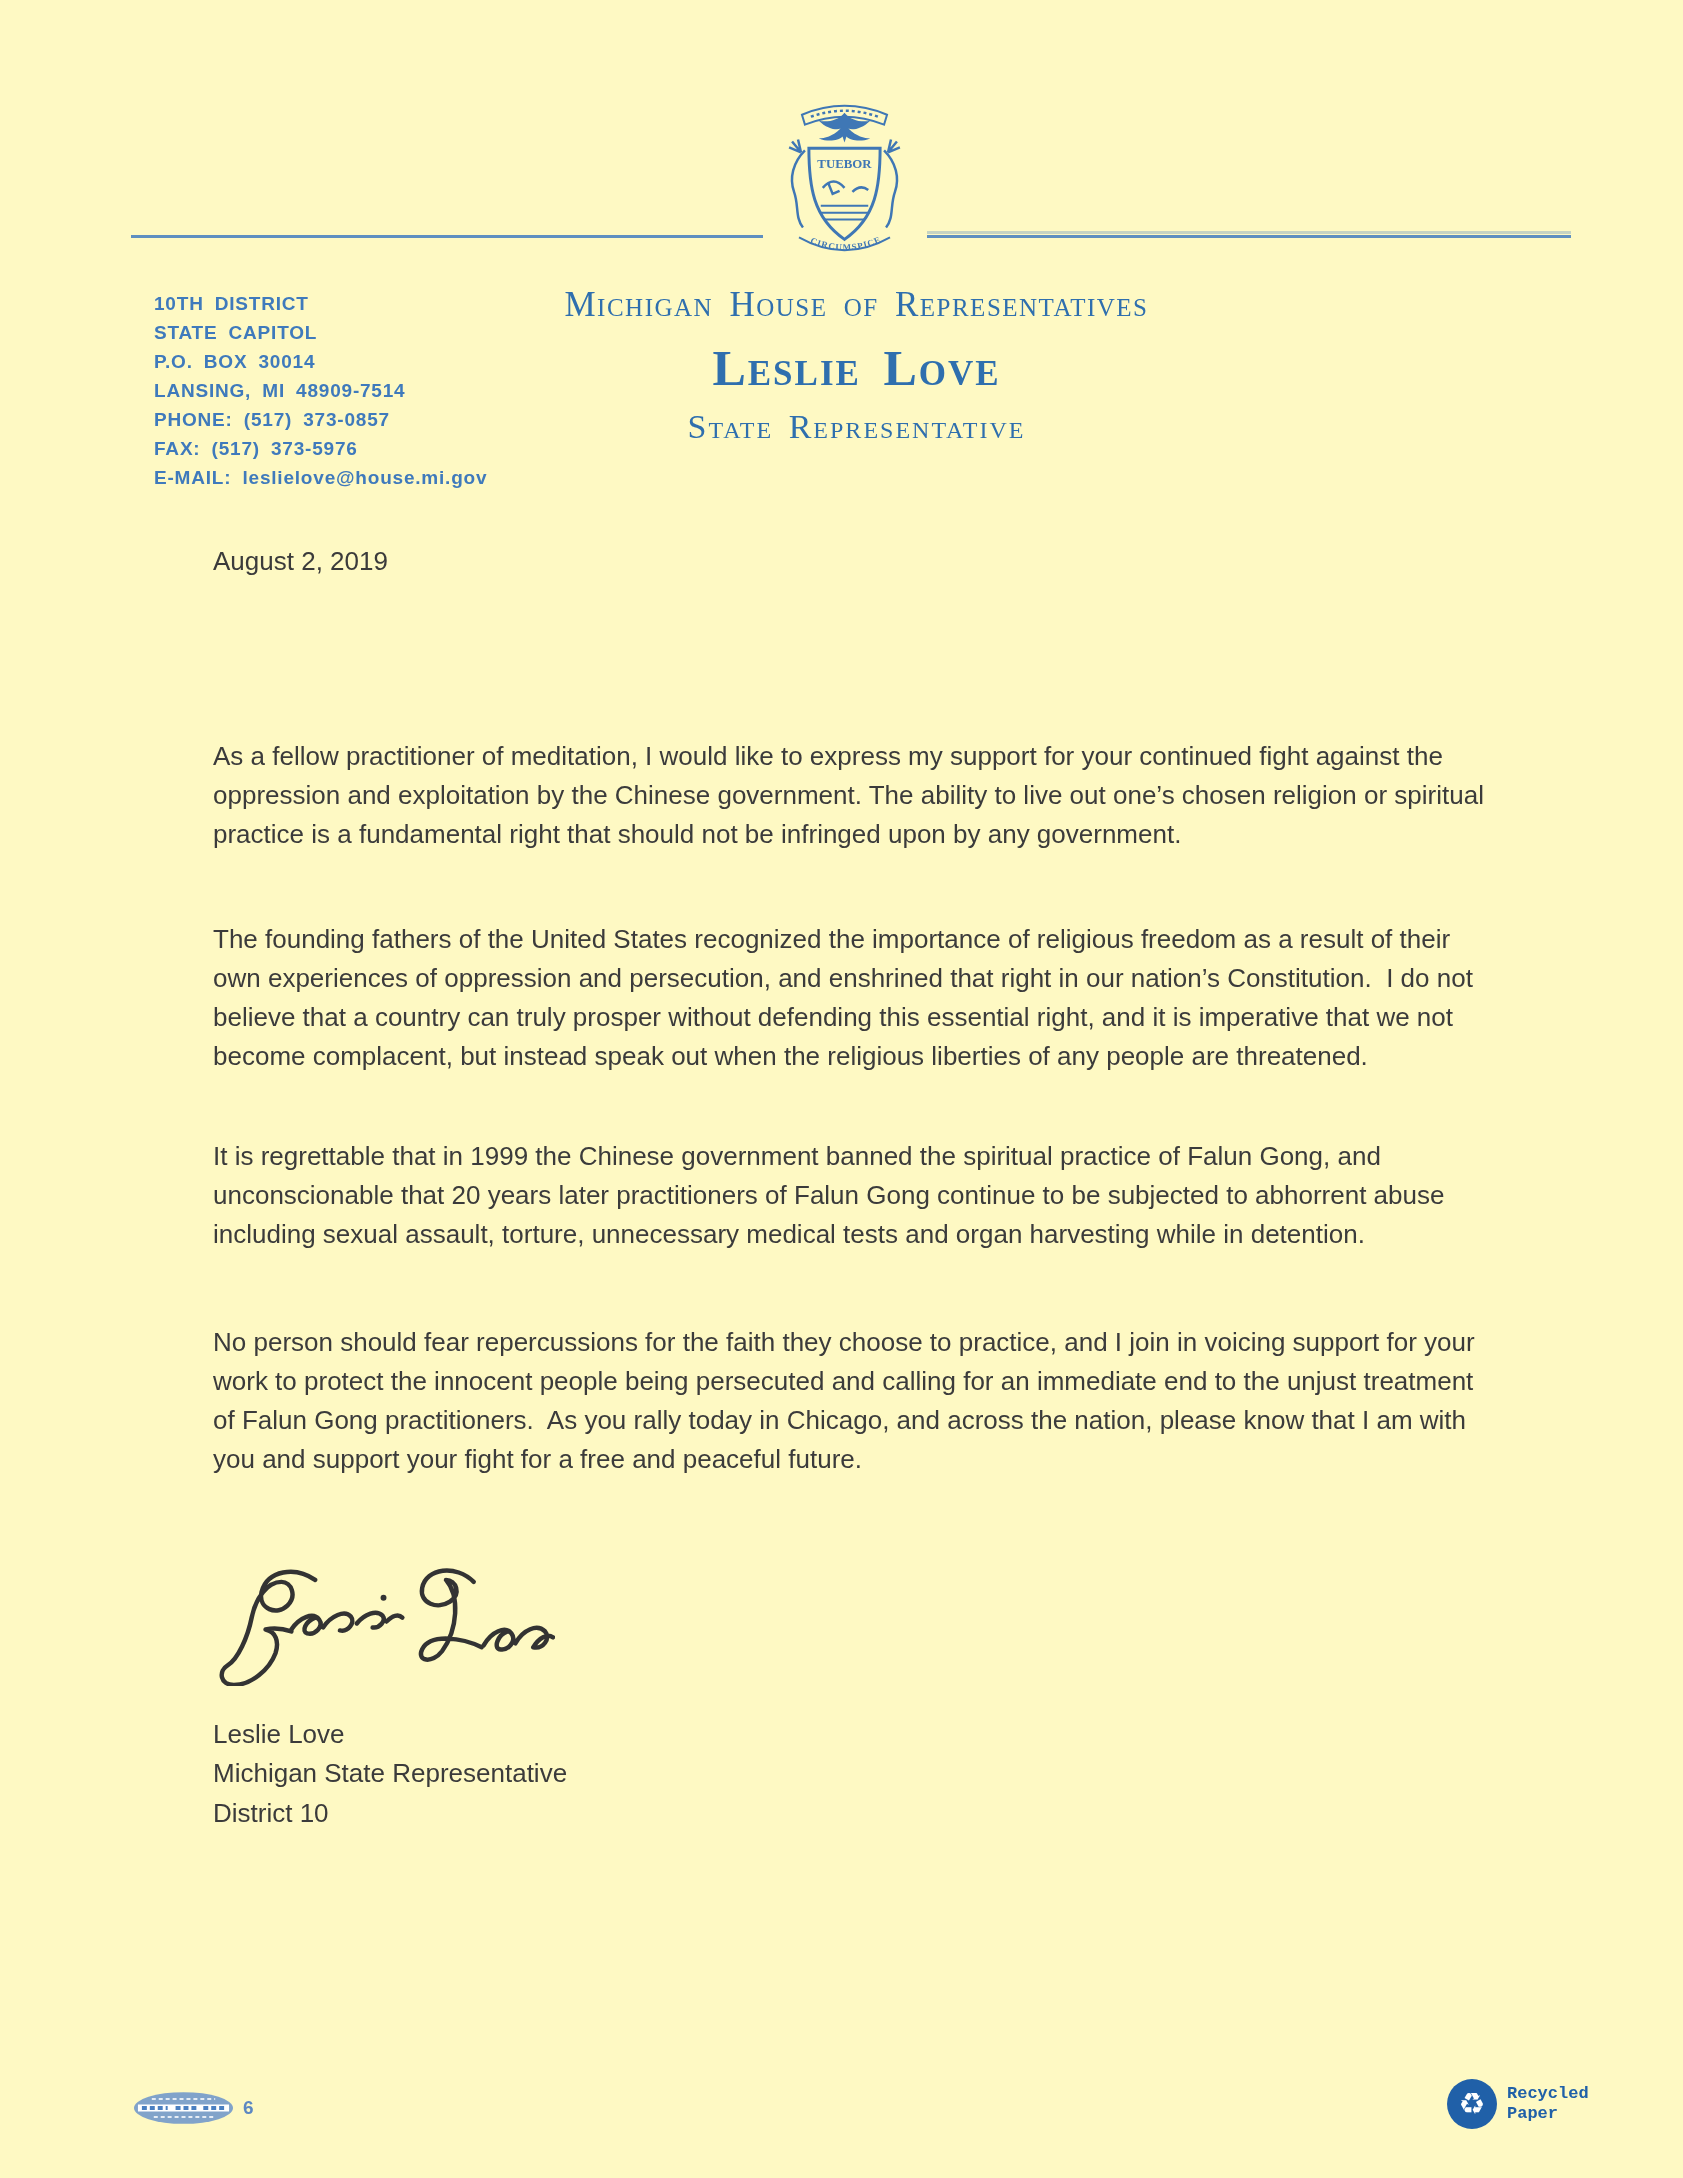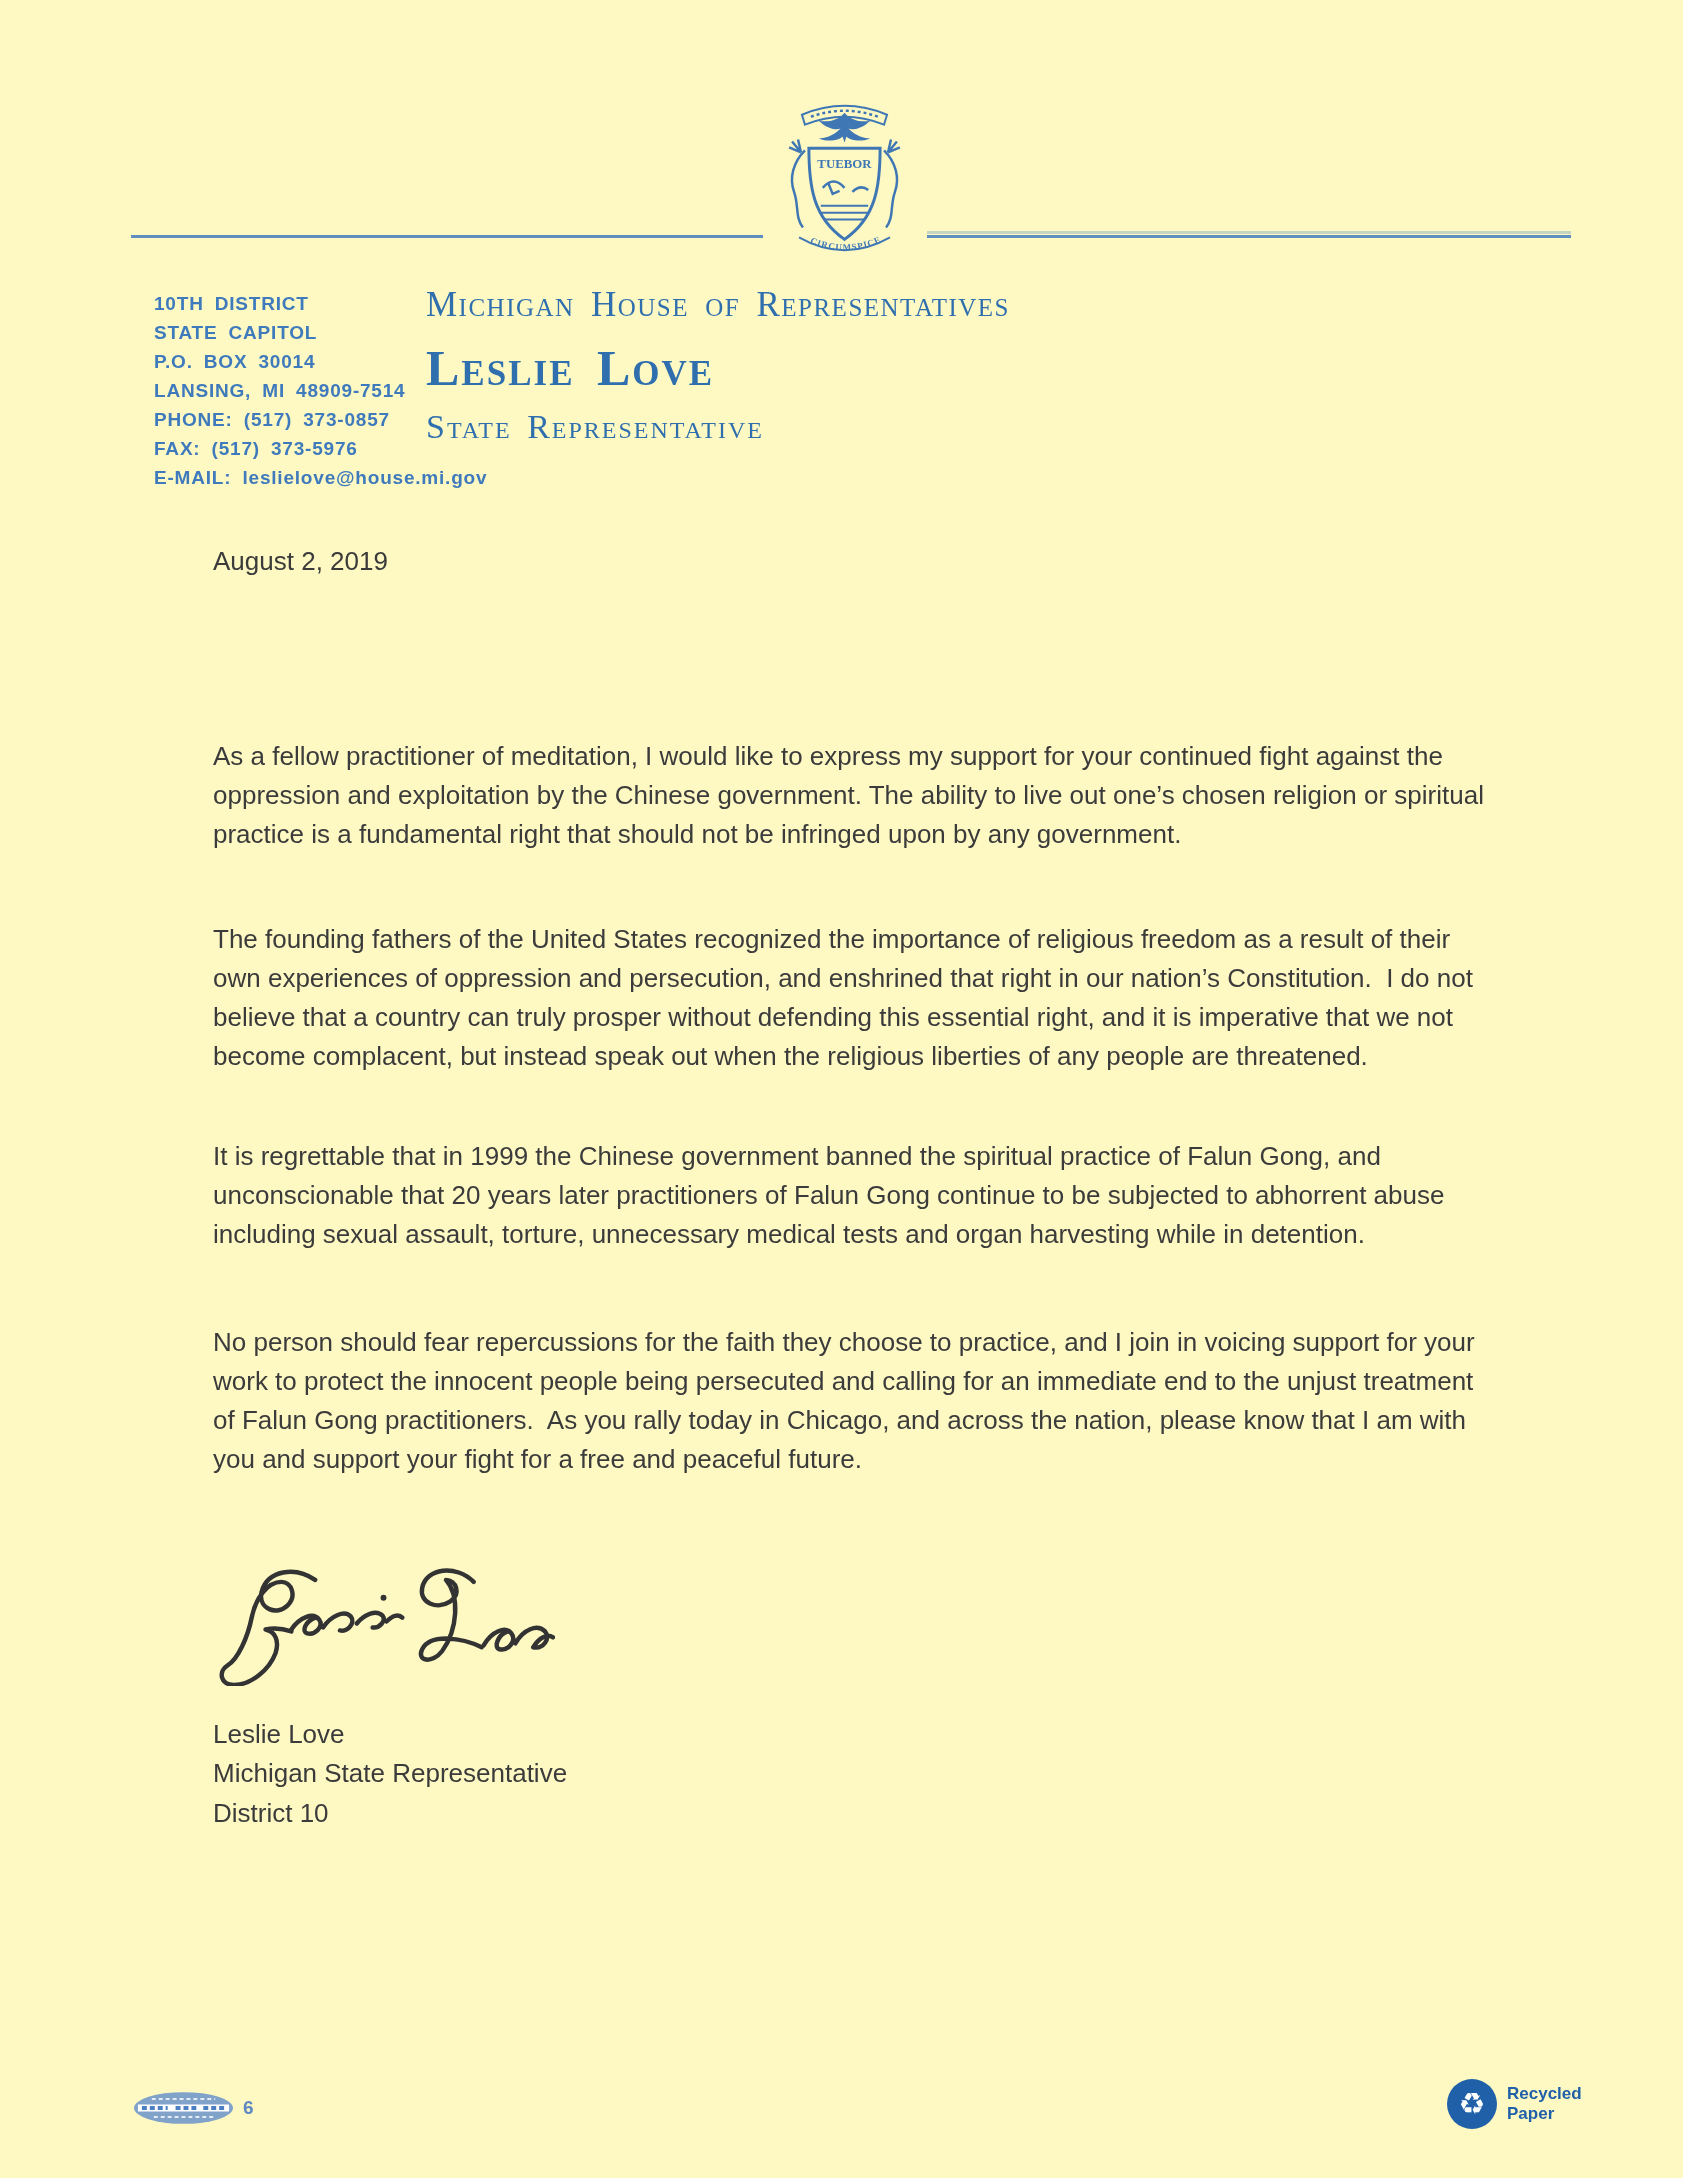--- a/index.html
+++ b/index.html
@@ -17,21 +17,21 @@
   
   .seal{position:absolute;left:775px;top:89px;}
   .seal text{fill:#3f77b5;font-family:"Liberation Serif",serif;font-weight:bold;}
   
   .contact{
     position:absolute;left:132px;top:289px;
     color:#3f7abc;font-size:19px;font-weight:bold;
     letter-spacing:0.8px;word-spacing:5px;line-height:29px;margin-left:22px;
   }
   
-  .hdr-center{position:absolute;left:426px;width:861px;text-align:left;color:#2f6fae;
+  .hdr-center{position:absolute;left:426px;width:861px;text-align:center;color:#2f6fae;
     font-family:"Liberation Serif",serif;}
   .org{top:285px;font-variant:small-caps;font-size:35px;letter-spacing:1.5px;word-spacing:6px;}
   .rep-name{top:339px;font-variant:small-caps;font-weight:bold;font-size:50px;letter-spacing:2px;word-spacing:8px;}
   .rep-title{top:408px;font-variant:small-caps;font-size:34px;letter-spacing:2px;word-spacing:5px;}
   
   .ltr{position:absolute;left:213px;width:1287px;color:#3b3b3b;font-size:26px;}
   .date{top:546px;}
   .salutation{top:669px;}
   p.body{margin:0;line-height:39px;white-space:pre-wrap;}
   .p1{top:737px;}
@@ -44,21 +44,21 @@
   .sig-district{top:1798px;}
   
   .signature{position:absolute;left:218px;top:1562px;}
   .signature path{fill:none;stroke:#333333;stroke-width:4.5;stroke-linecap:round;stroke-linejoin:round;}
   
   .union-bug{position:absolute;left:132px;top:2089px;display:flex;align-items:center;gap:8px;}
   .bug-num{color:#5d88c2;font-size:19px;font-weight:bold;}
   .recycled{position:absolute;left:1447px;top:2079px;display:flex;align-items:center;gap:10px;}
   .recycle-circle{width:50px;height:50px;border-radius:50%;background:#2060a8;color:#ffffff;
     display:flex;align-items:center;justify-content:center;font-size:30px;line-height:1;}
-  .recycle-text{color:#2060a8;font-size:17px;font-weight:bold;line-height:20px;}
+  .recycle-text{color:#2060a8;font-size:17px;font-weight:bold;line-height:20px;font-family:Liberation Mono, monospace;}
 </style>
 </head>
 <body>
 
 <div class="page">
 
   <div class="rule rule-left"></div>
   <div class="rule rule-right"></div>
 
   <svg class="seal" width="139" height="183" viewBox="0 0 140 185">

